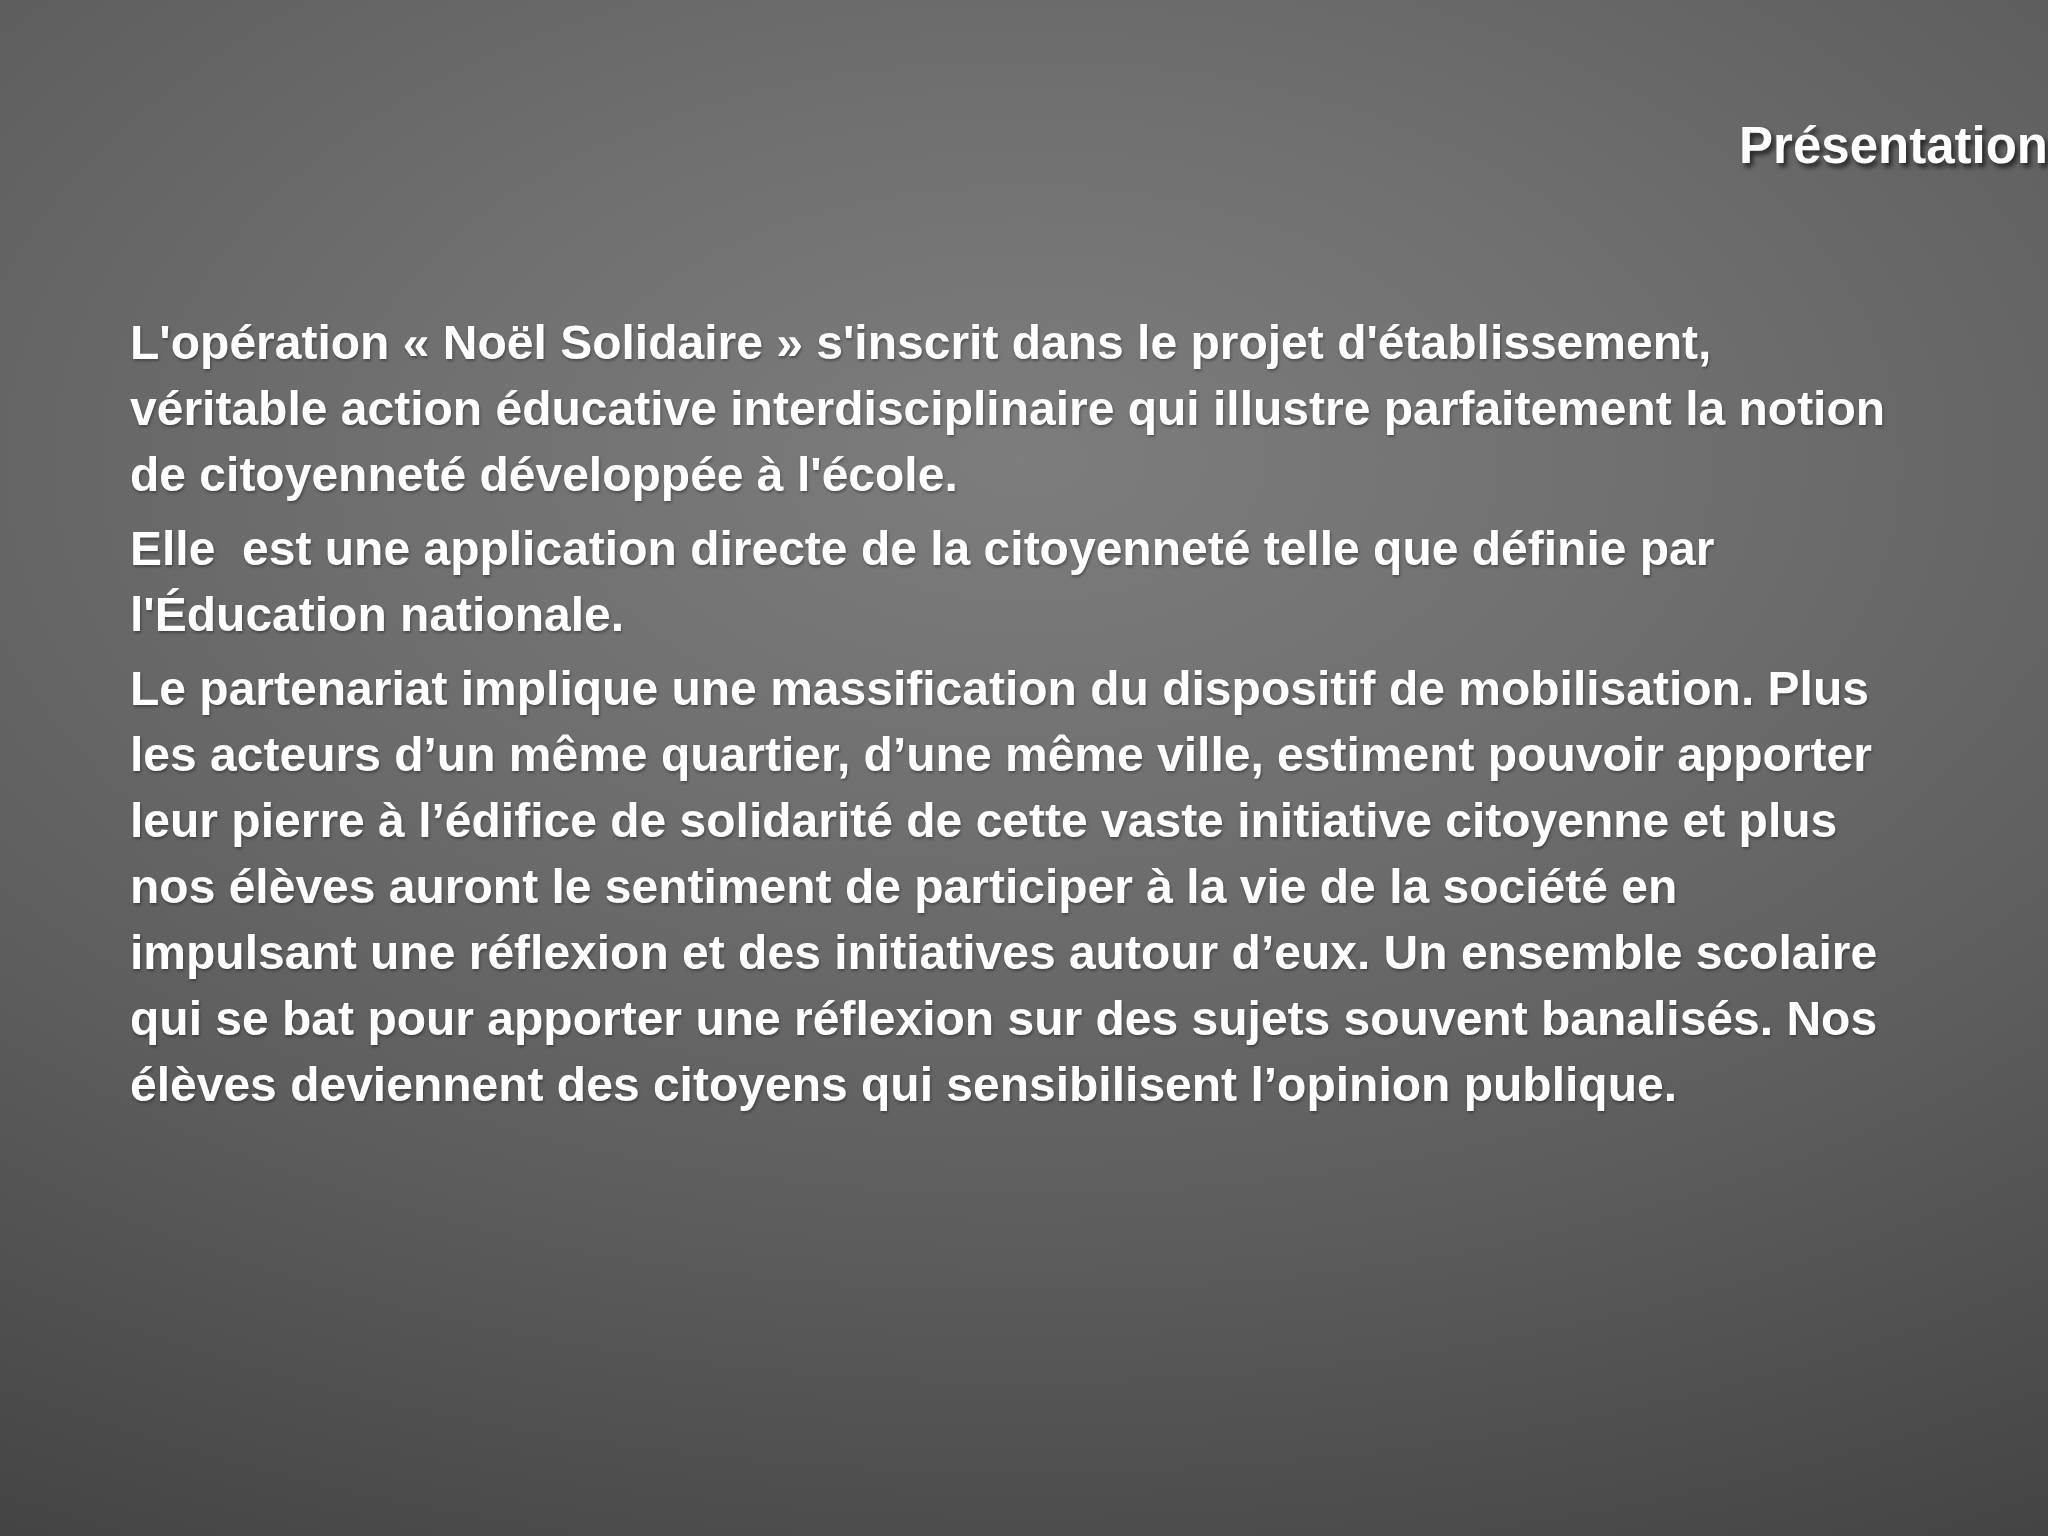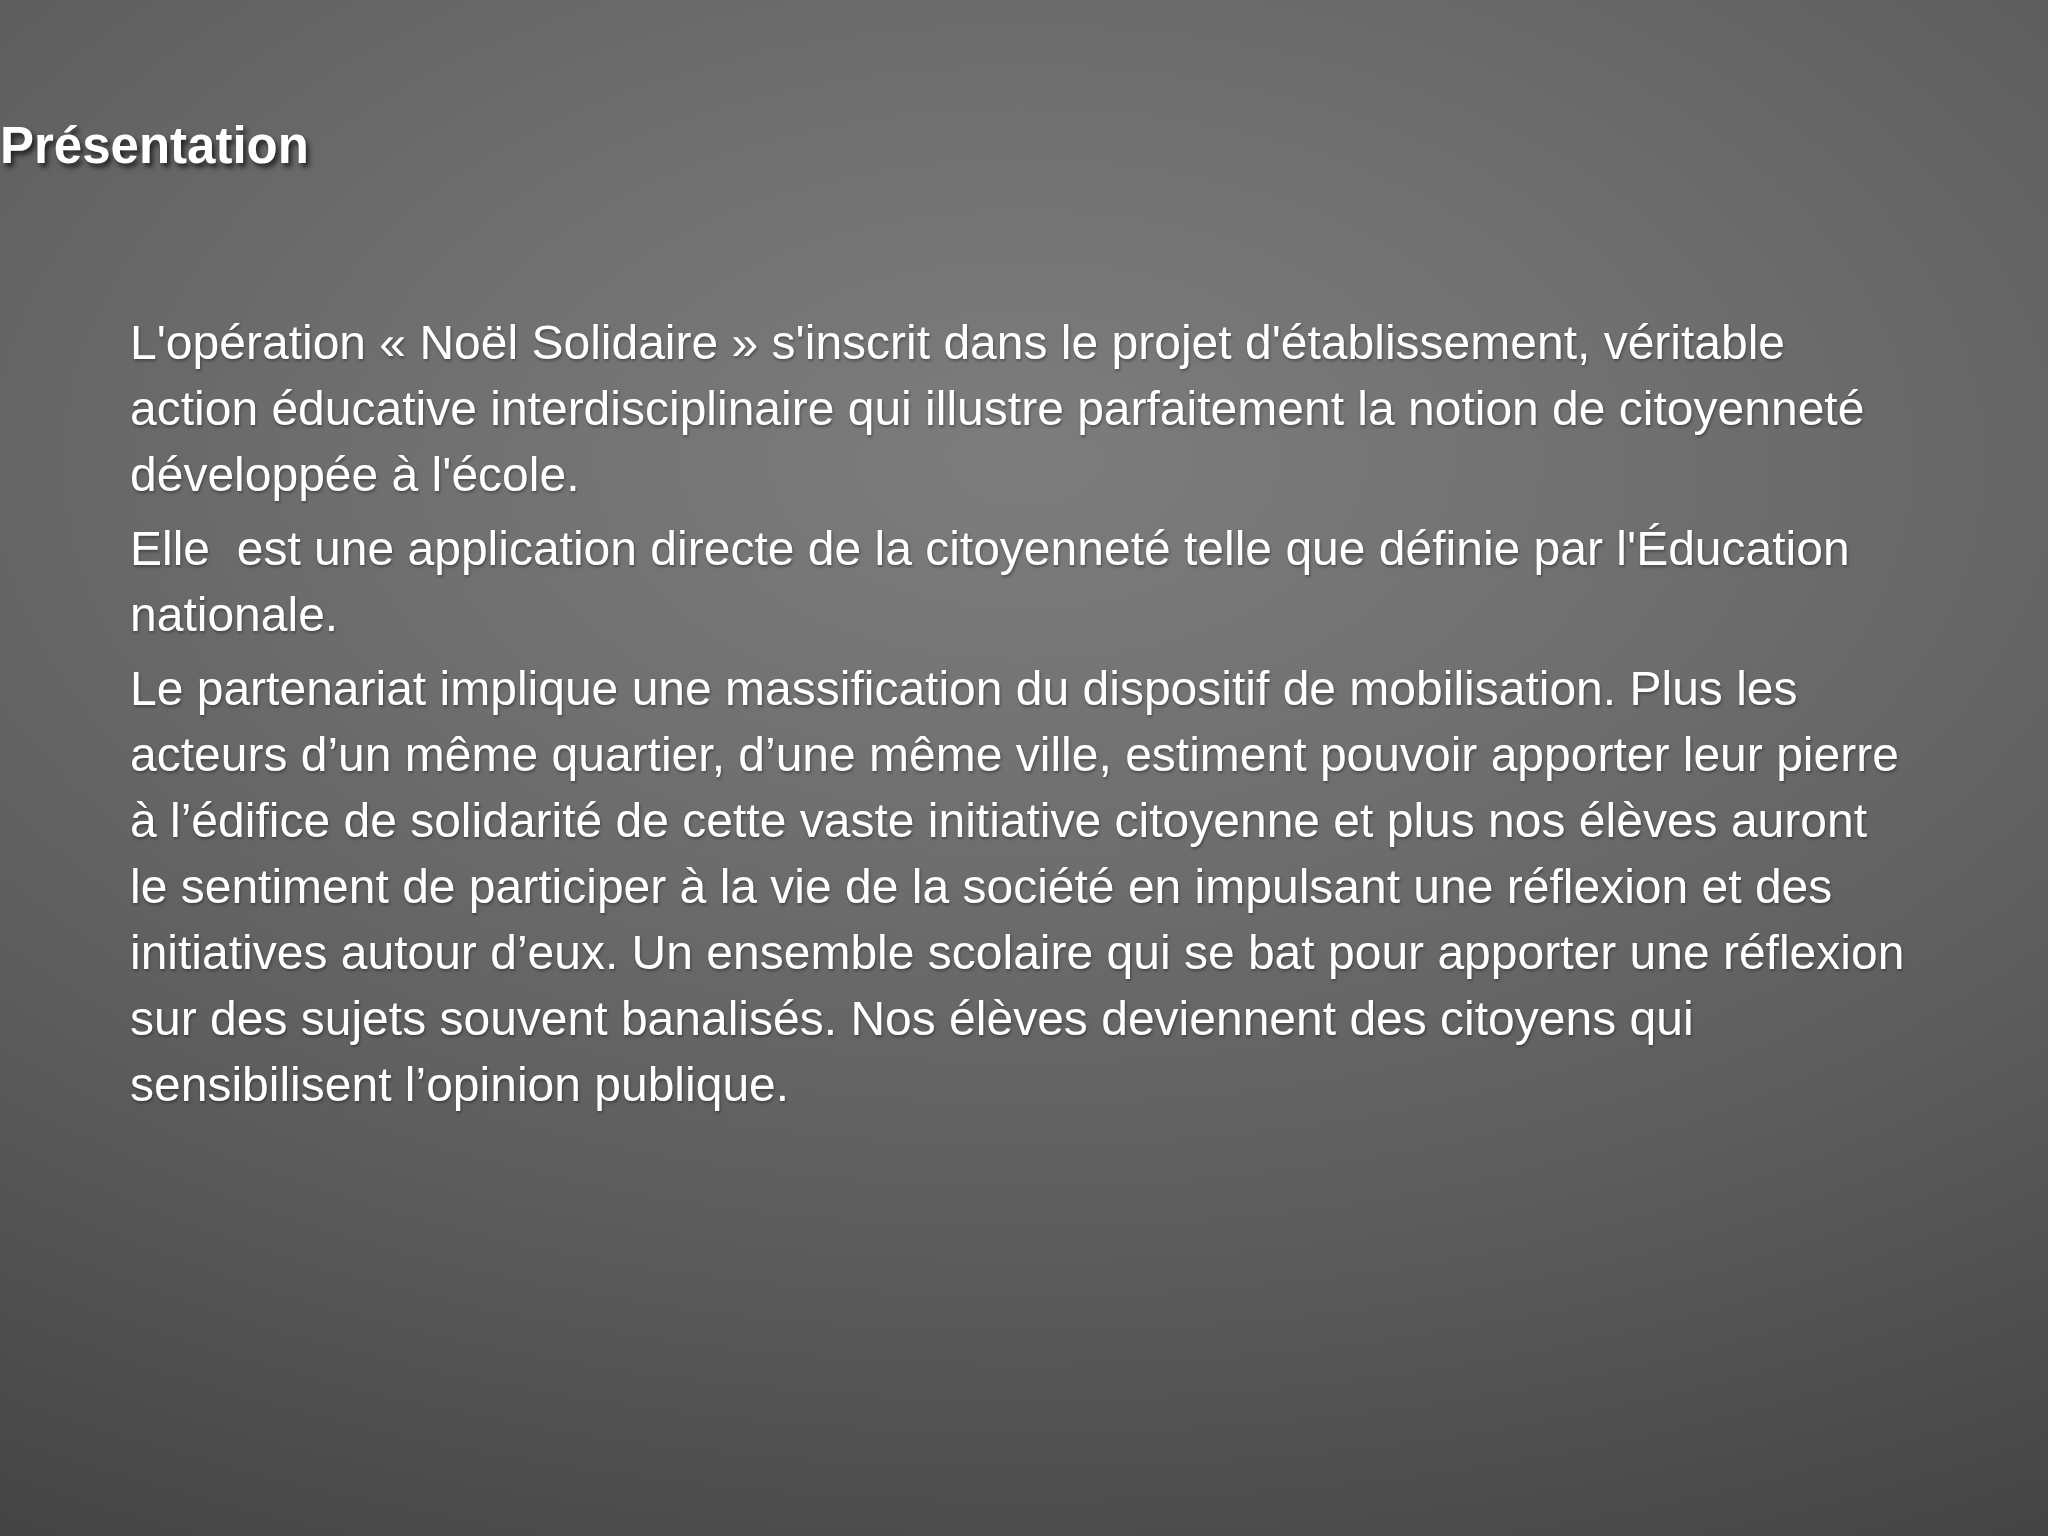--- a/index.html
+++ b/index.html
@@ -25,39 +25,40 @@
         #454545 75%,
         #2e2e2e 95%,
         #262626 100%);
     color: #ffffff;
   }
   .slide-title {
     position: absolute;
     top: 116px;
     left: 0;
     width: 100%;
-    text-align: left;
+    text-align: right;
     font-size: 51px;
     font-weight: bold;
     letter-spacing: 0px;
     text-shadow: 3px 4px 5px rgba(0,0,0,0.65);
   }
   .slide-body {
     position: absolute;
     left: 130px;
     top: 310px;
     width: 1780px;
     font-size: 48px;
     line-height: 66px;
     font-weight: normal;
   }
   .slide-body p {
     margin: 0 0 8px 0;
     white-space: pre-wrap; 
     text-shadow: 1px 2px 3px rgba(0,0,0,0.35);
+    font-weight: bold;
   }
 </style>
 </head>
 <body>
 
 <div class="slide">
   <div class="slide-title">Présentation</div>
 
   <div class="slide-body">
     <p>L'opération « Noël Solidaire » s'inscrit dans le projet d'établissement, véritable action éducative interdisciplinaire qui illustre parfaitement la notion de citoyenneté développée à l'école.</p>

